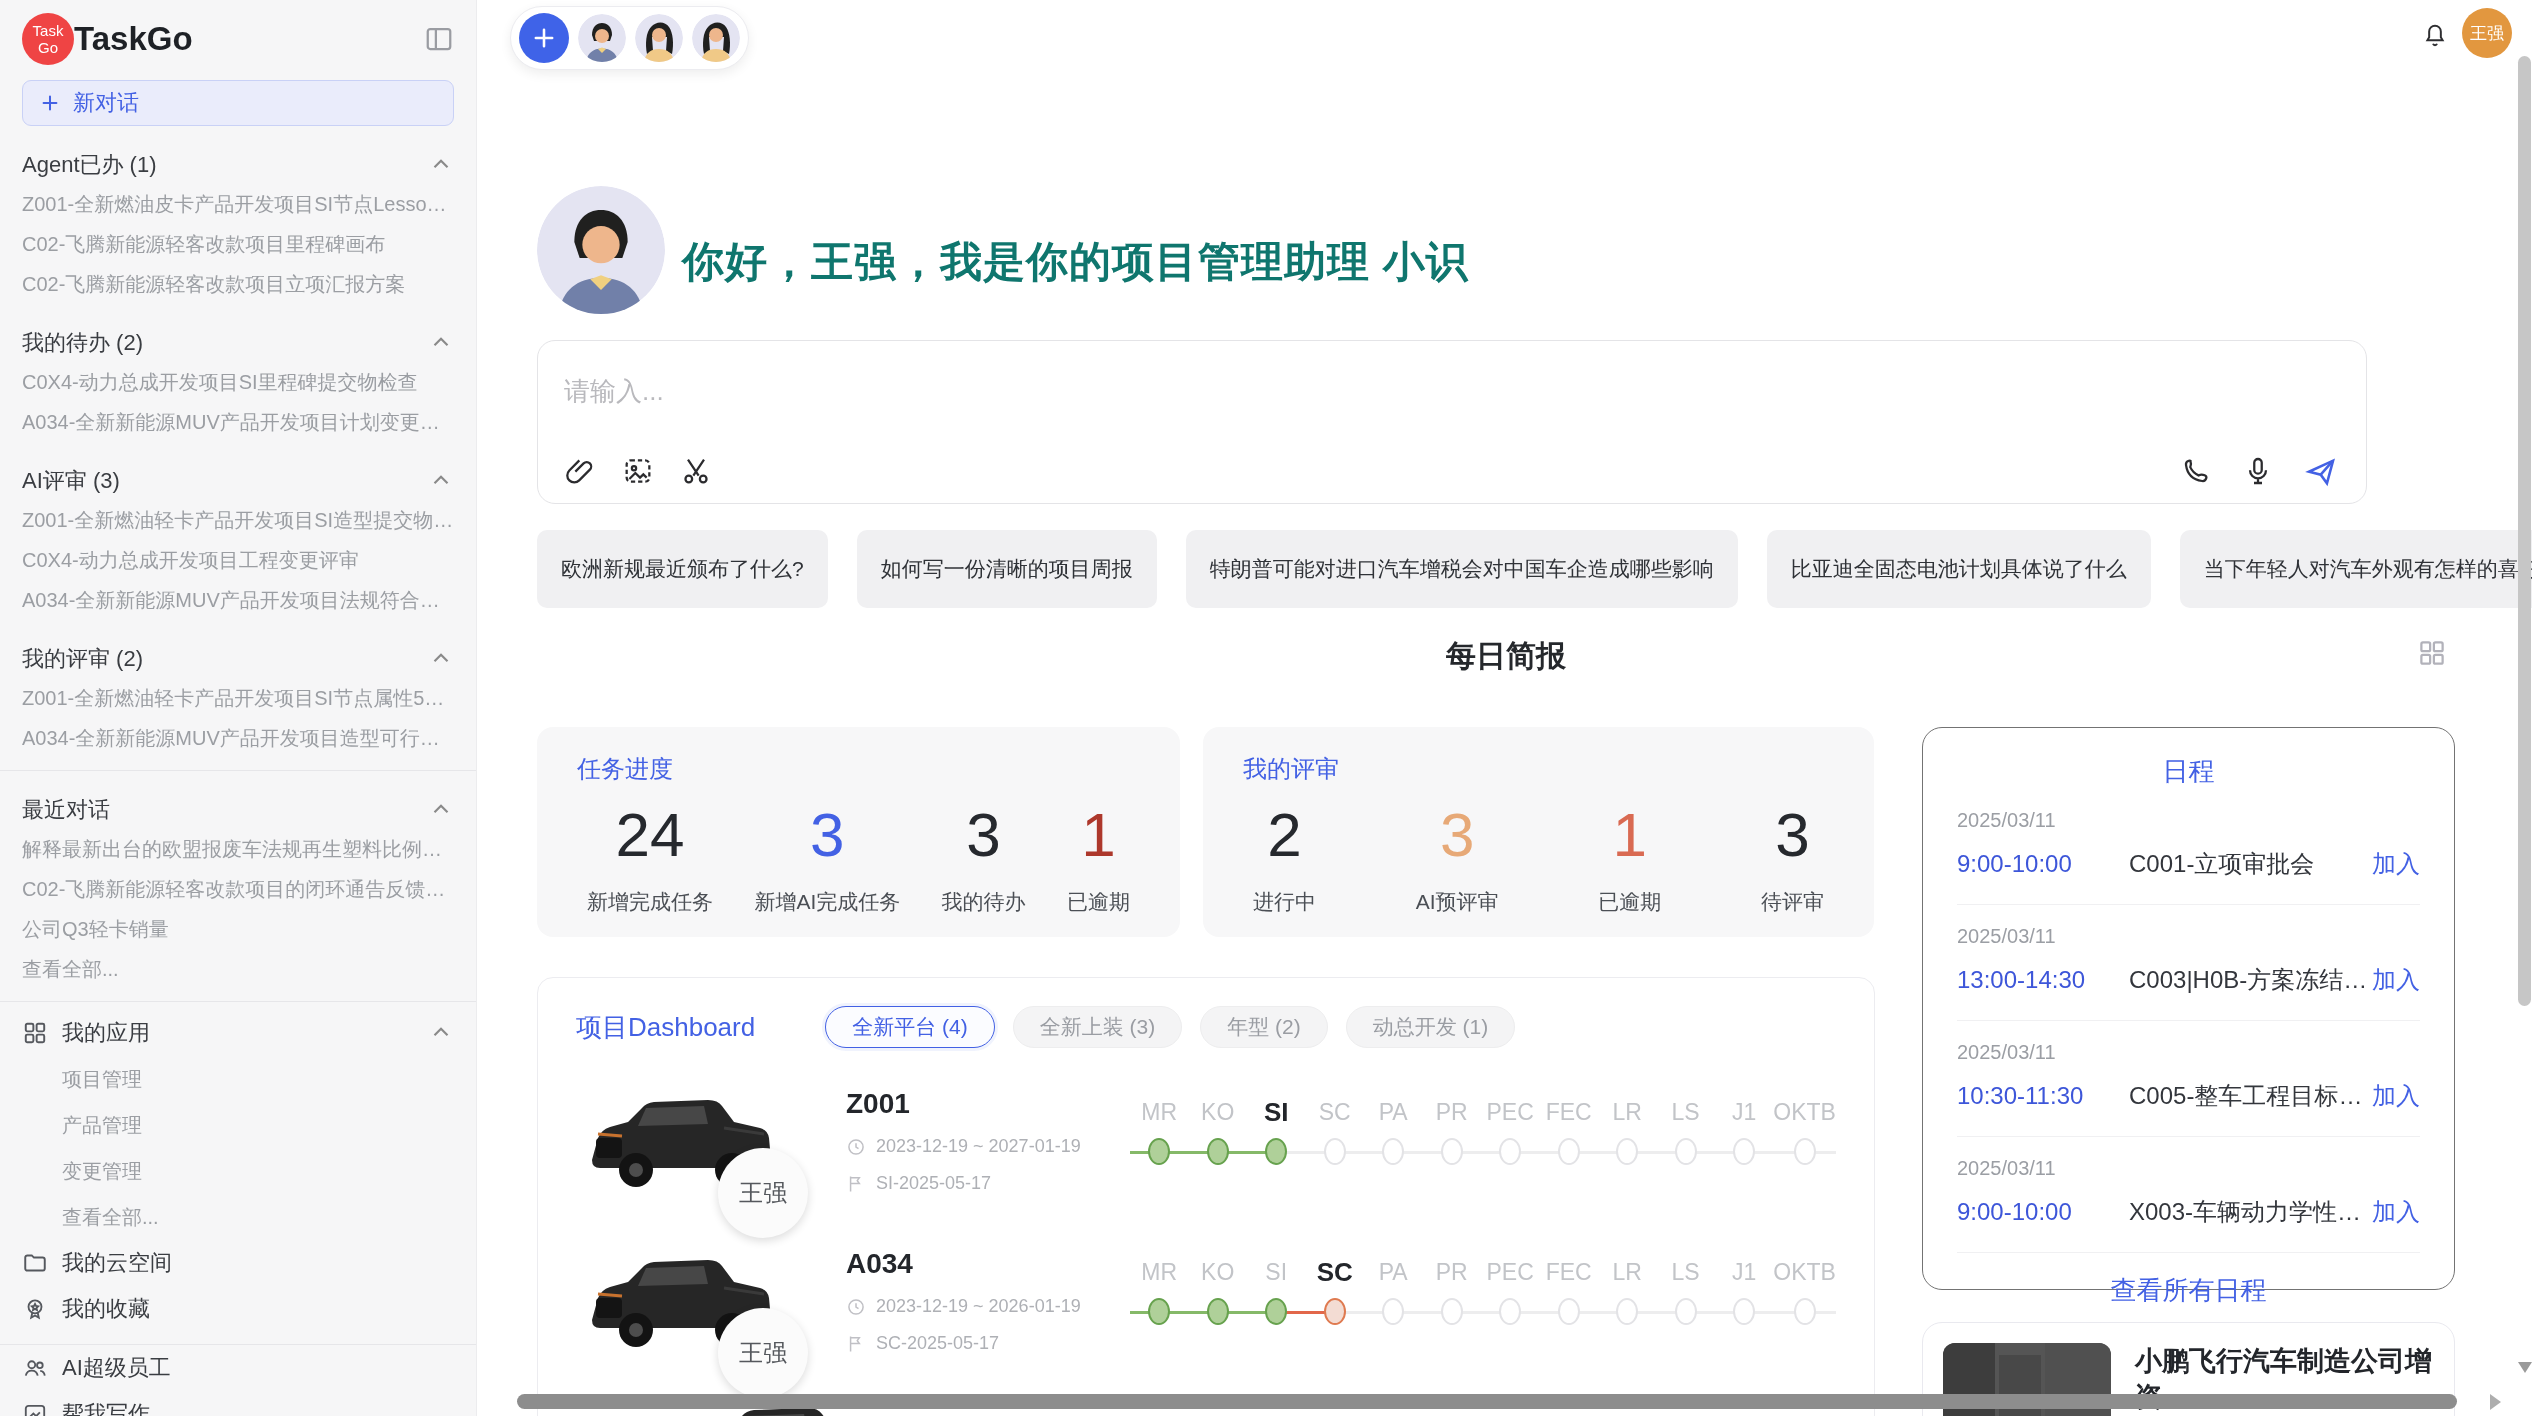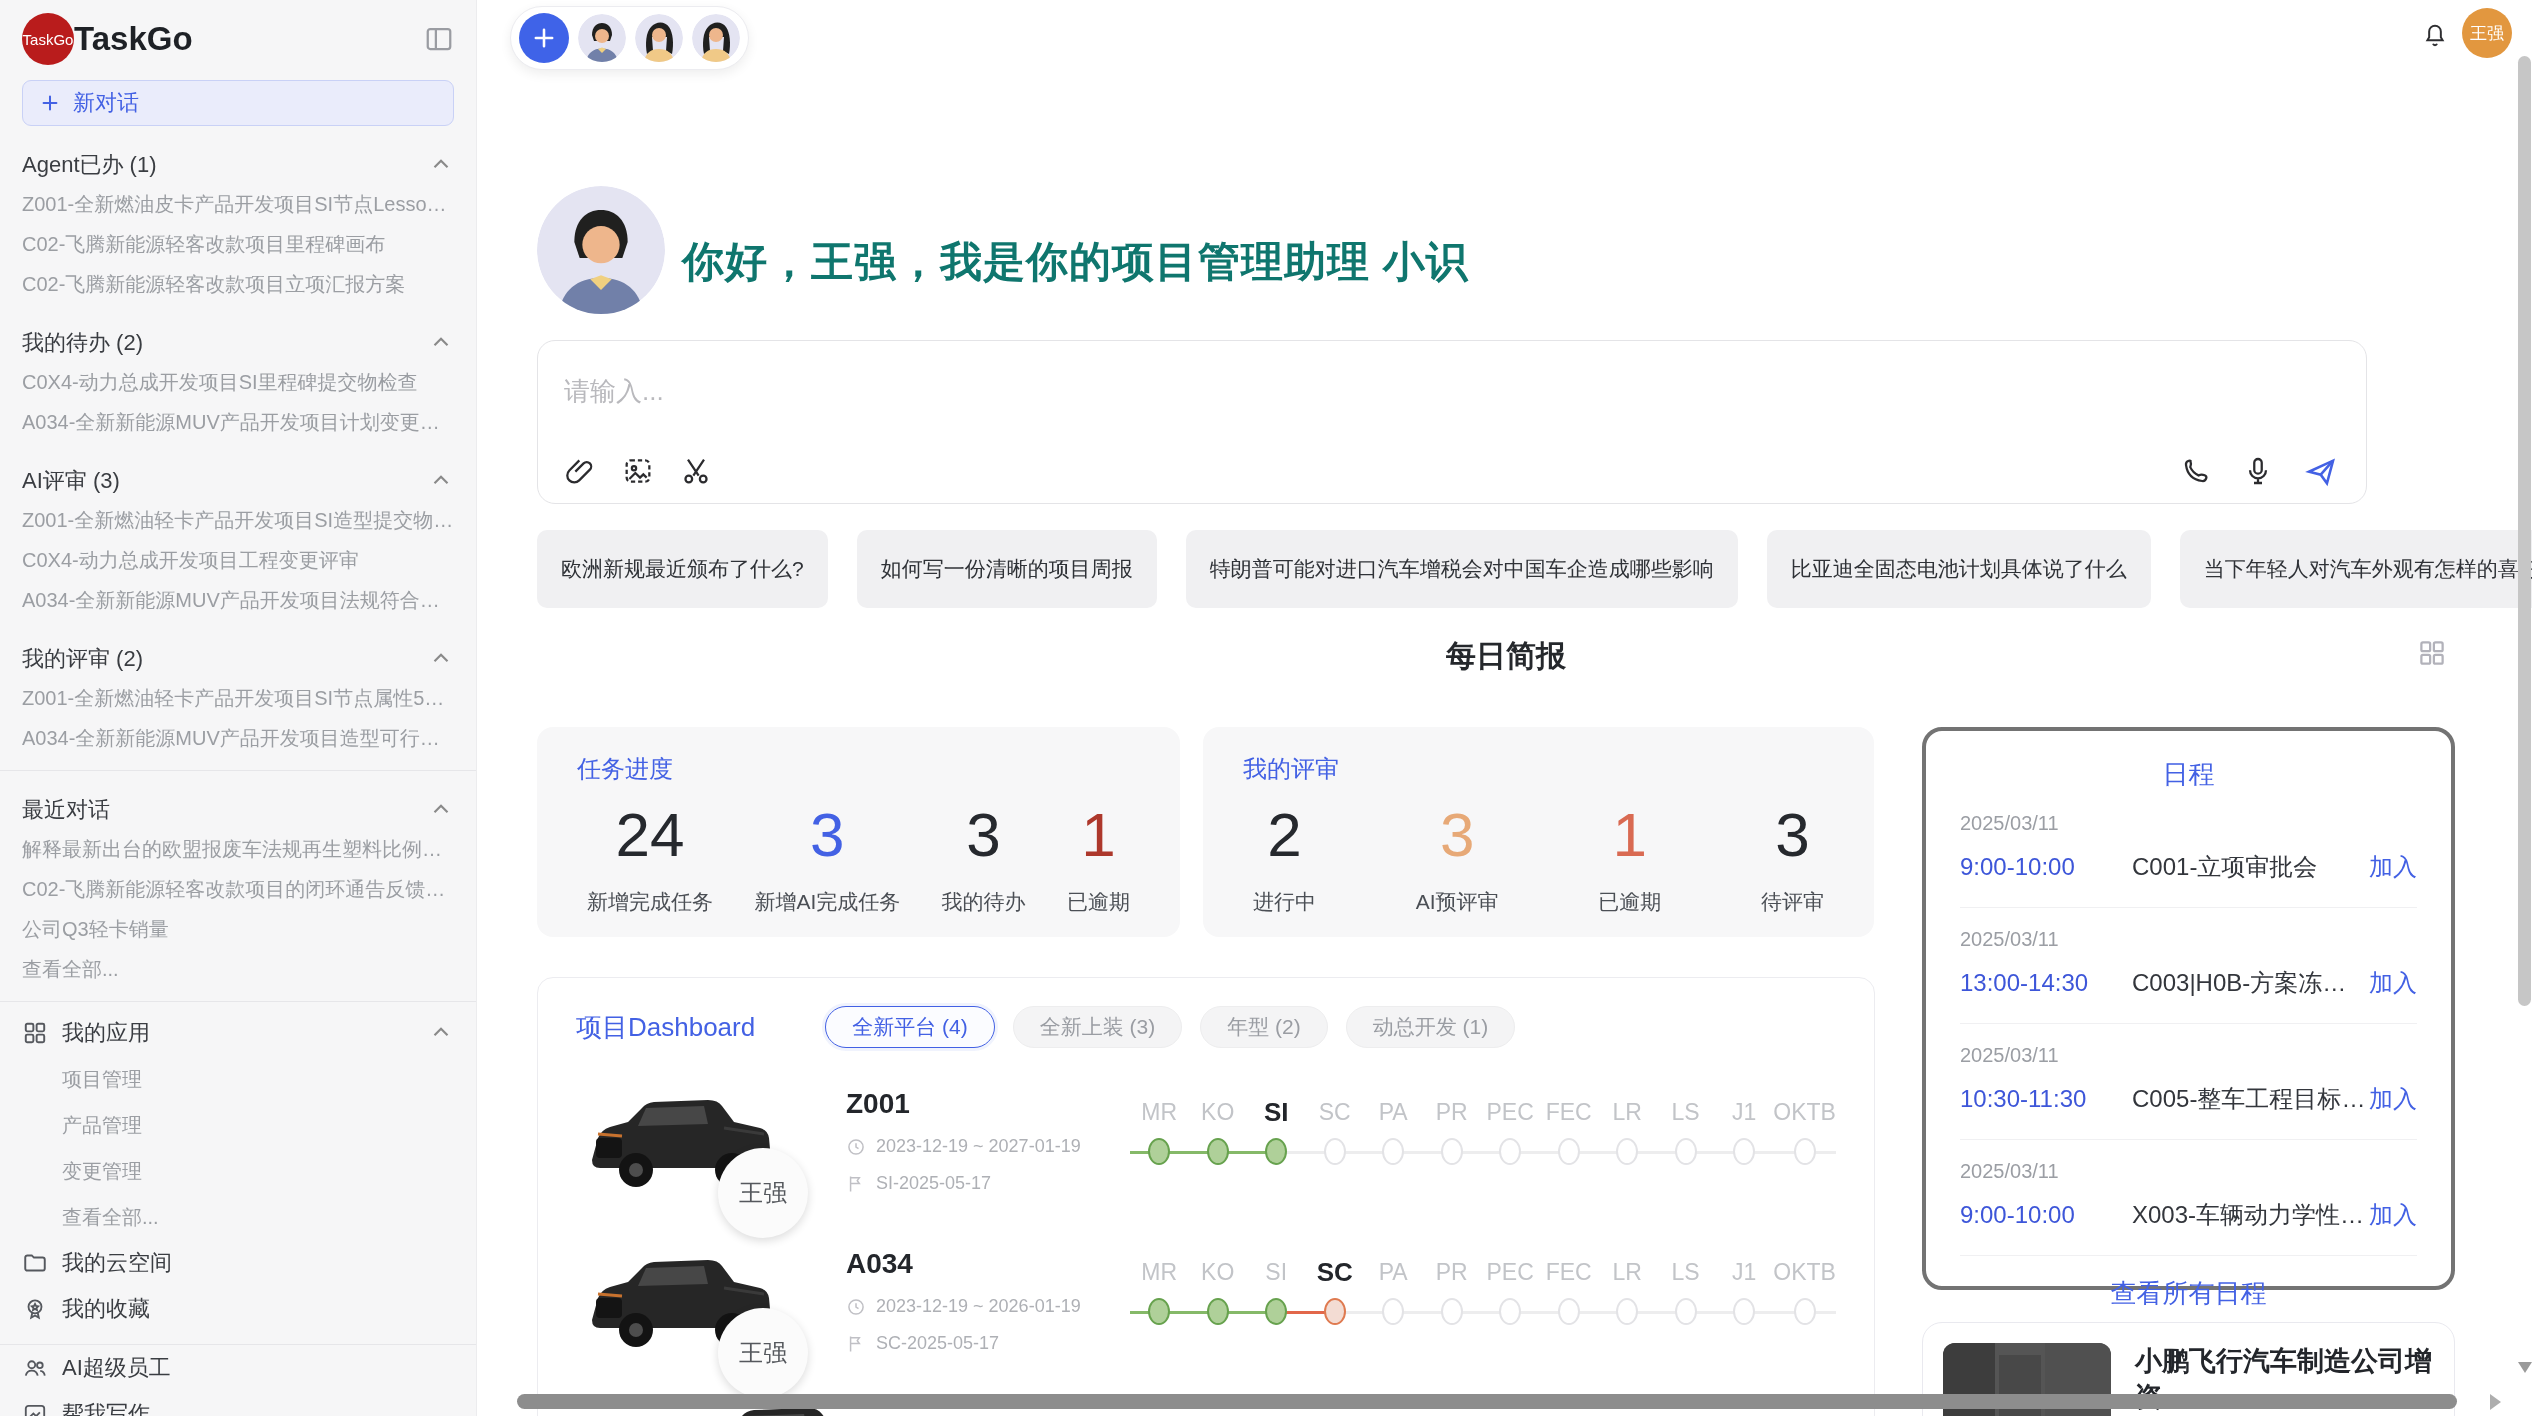--- a/index.html
+++ b/index.html
@@ -4,21 +4,21 @@
 <style>
   *{box-sizing:border-box;margin:0;padding:0}
   html,body{width:2532px;height:1416px;overflow:hidden}
   body{font-family:"Liberation Sans",sans-serif;background:#fff;position:relative;color:#26292e}
   svg{display:block}
   .ellip{white-space:nowrap;overflow:hidden;text-overflow:ellipsis}
 
   
   .sidebar{position:absolute;left:0;top:0;width:477px;height:1416px;background:#f6f6f7;border-right:1px solid #ececee;padding:10px 22px;}
   .logo-row{height:58px;display:flex;align-items:center}
-  .logo-badge{width:52px;height:52px;border-radius:50%;background:#b91c1c;color:#fff;display:flex;flex-direction:row;align-items:center;justify-content:center;font-size:15px;line-height:17px}
+  .logo-badge{width:52px;height:52px;border-radius:50%;background:#ef4444;color:#fff;display:flex;flex-direction:column;align-items:center;justify-content:center;font-size:15px;line-height:17px}
   .app-title{font-size:33px;font-weight:700;color:#1e2126;margin-left:0;flex:1}
   .icon-btn{width:30px;height:30px;color:#9a9ca2;background:none;border:none;cursor:pointer}
   .newchat{margin-top:12px;width:100%;height:46px;border-radius:9px;background:#eaecfb;border:1px solid #c9d1f6;display:flex;align-items:center;padding:0 16px;gap:12px;cursor:pointer;font-size:22px;color:#4361e4}
   .group{margin-top:20px}
   .group-head{height:38px;display:flex;align-items:center;justify-content:space-between;font-size:22px;color:#3a3d42;cursor:pointer}
   .g-item{font-size:20px;color:#9b9ea3;line-height:40px;cursor:pointer}
   .sdivider{height:1px;background:#e6e6e9;margin:12px -22px 0 -22px}
   .app-head{display:flex;align-items:center;gap:14px;height:46px;font-size:22px;color:#3a3d42;margin-top:8px;cursor:pointer}
   .app-head .sp{flex:1}
   .app-sub{padding-left:40px;font-size:20px;color:#9b9ea3;line-height:46px;cursor:pointer}
@@ -87,21 +87,21 @@
   .ms.overdue .dot{background:#f3dcd3;border-color:#df7a50}
   .ms::before,.ms::after{content:"";position:absolute;top:55px;height:3px;background:#ededee;z-index:1}
   .ms::before{left:0;right:calc(50% + 10px)}
   .ms::after{left:calc(50% + 10px);right:0}
   .ms.done::before,.ms.done::after{background:#85b968}
   .ms.lR-gray::after{background:#ededee}
   .ms.lR-red::after{background:#e2674a}
   .ms.lL-red::before{background:#e2674a}
 
   
-  .sched{position:absolute;left:1922px;top:727px;width:533px;height:563px;background:#fff;border:4px solid #737373;border-radius:20px;padding:20px 34px 8px 34px}
+  .sched{position:absolute;left:1922px;top:727px;width:533px;height:563px;background:#fff;border:1px solid #737373;border-radius:20px;padding:20px 34px 8px 34px}
   .sched-title{text-align:center;font-size:26px;color:#4361e4;margin-top:6px}
   .ev{padding:20px 0 24px 0;border-bottom:1px solid #f0f0f2}
   .ev-date{font-size:20px;color:#9b9ea4}
   .ev-row{display:flex;align-items:center;margin-top:16px}
   .ev-time{font-size:24px;color:#3d56d9;font-weight:500;width:172px;flex:0 0 auto}
   .ev-name{font-size:24px;color:#33363c;flex:1}
   .ev-join{font-size:24px;color:#4361e4;cursor:pointer}
   .sched-footer{text-align:center;font-size:26px;color:#4361e4;padding:20px 0;cursor:pointer}
 
   

